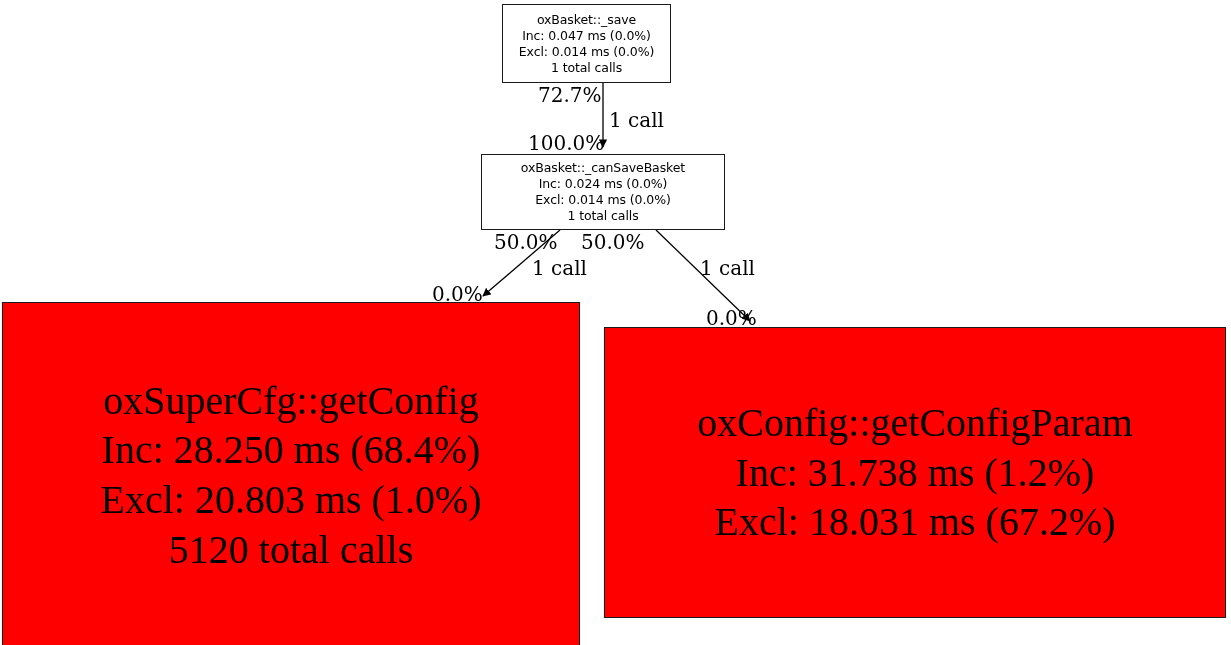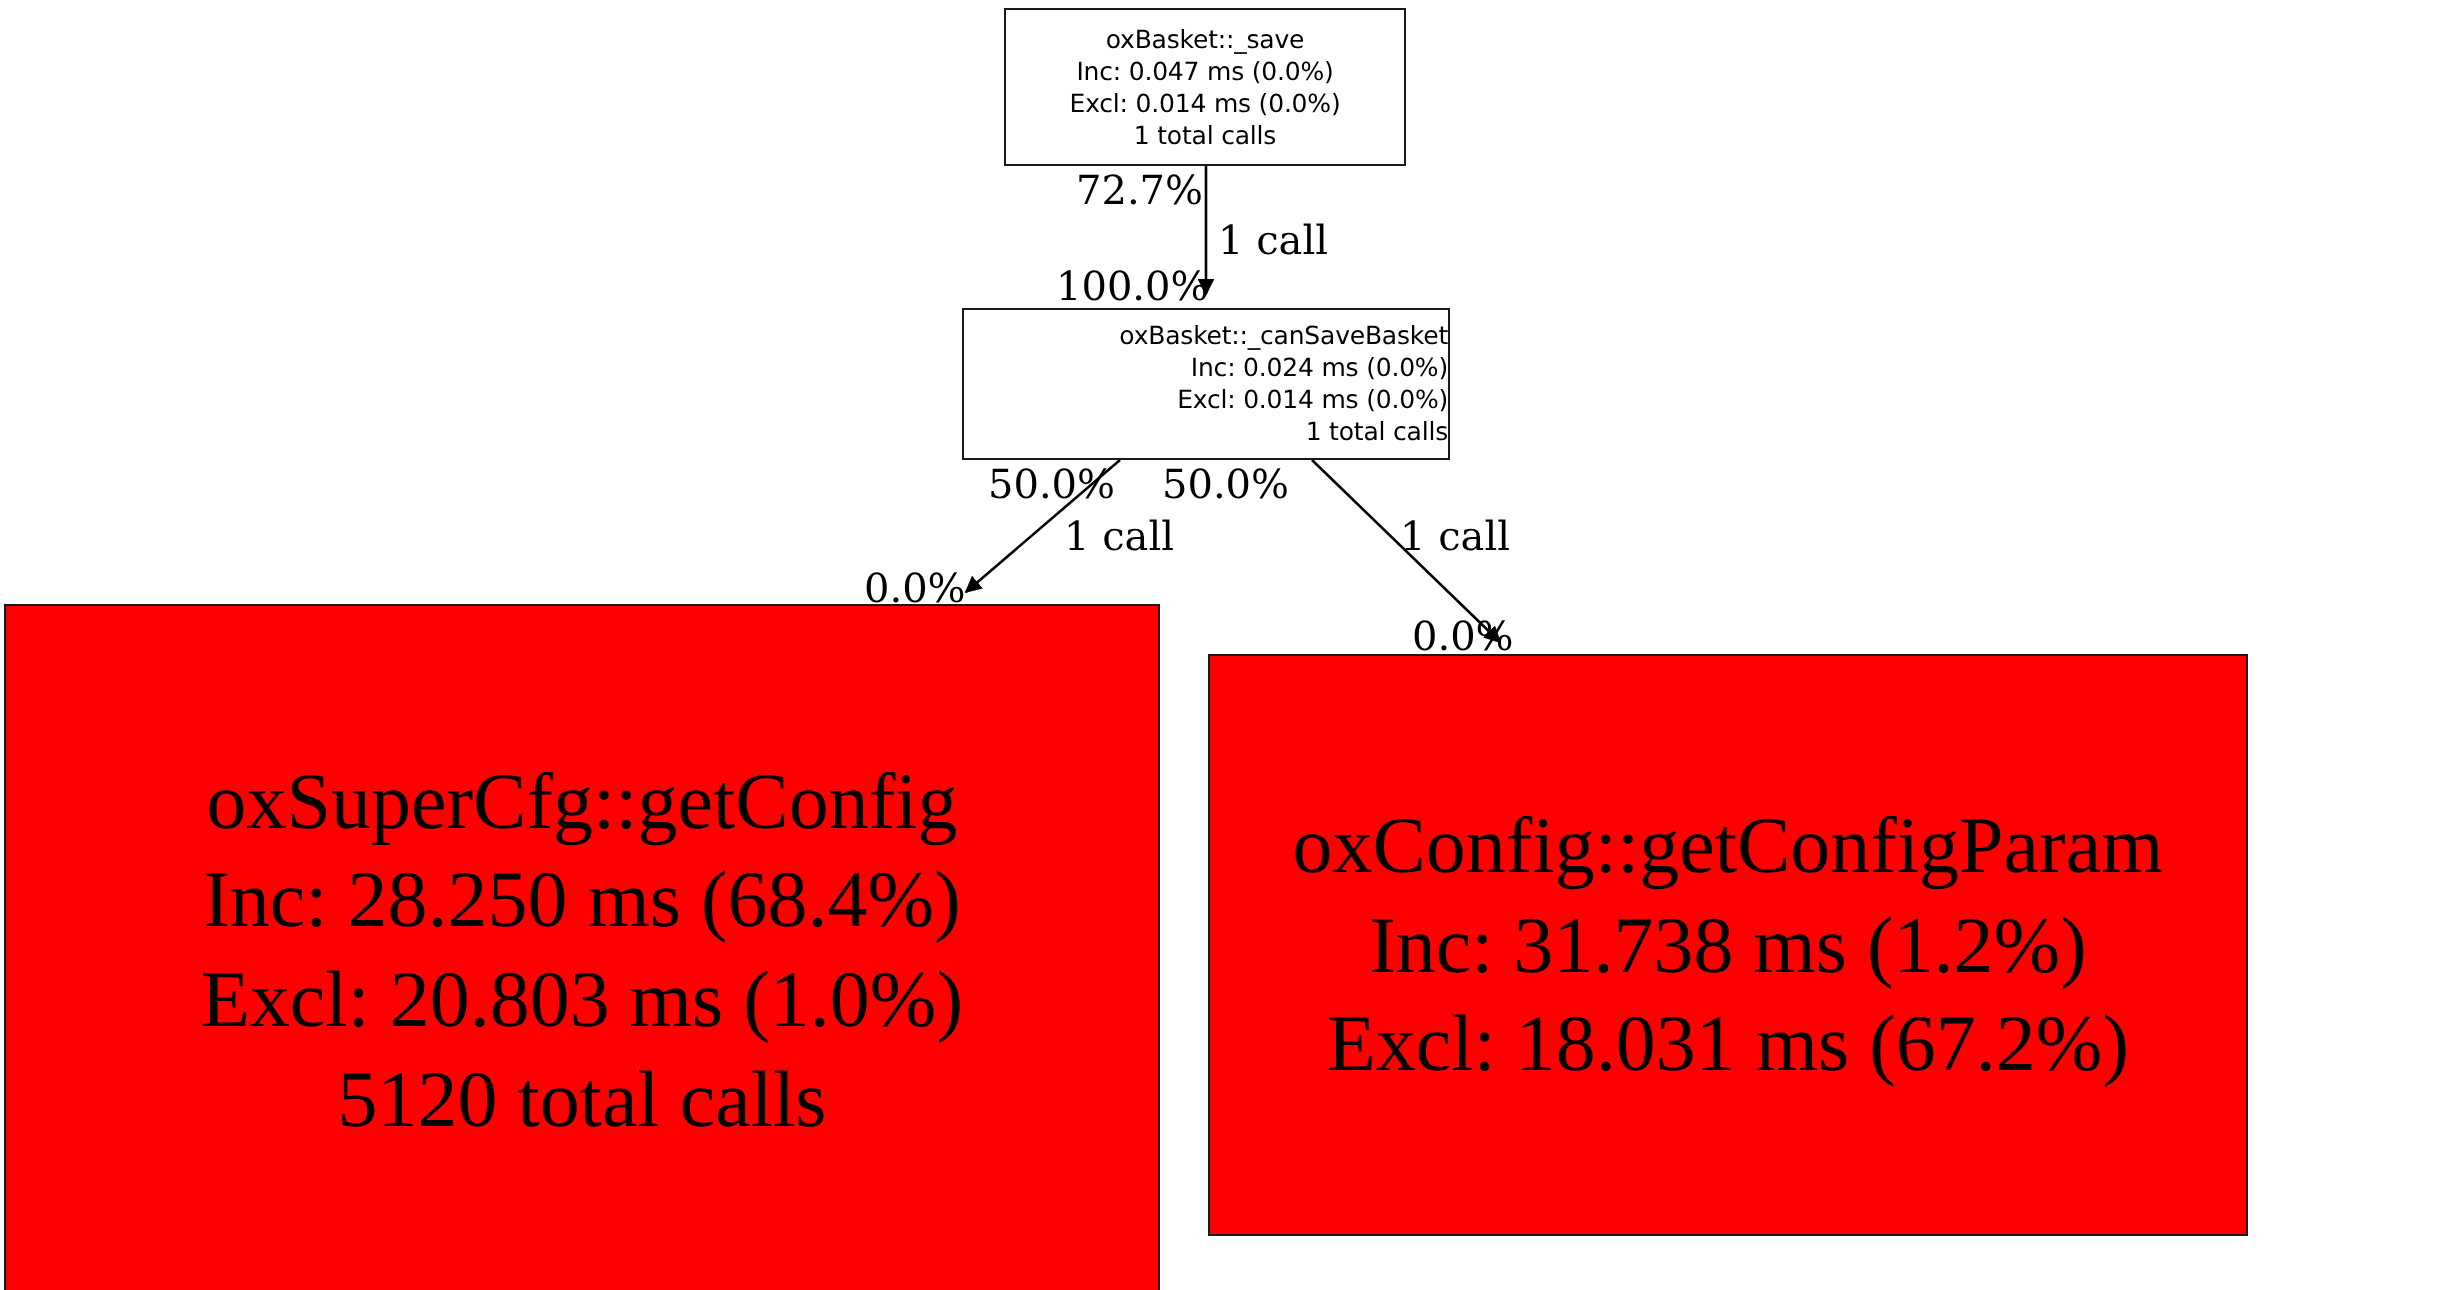--- a/index.html
+++ b/index.html
@@ -98,40 +98,40 @@
   <div class="edge-label" style="left:528px; top:133px;">100.0%</div>
 
   <div class="edge-label" style="left:494px; top:232px;">50.0%</div>
   <div class="edge-label" style="left:532px; top:258px;">1 call</div>
   <div class="edge-label" style="left:432px; top:284px;">0.0%</div>
 
   <div class="edge-label" style="left:581px; top:232px;">50.0%</div>
   <div class="edge-label" style="left:700px; top:258px;">1 call</div>
   <div class="edge-label" style="left:706px; top:308px;">0.0%</div>
 
-  <div class="node small" style="left:502px; top:4px; width:201px; height:79px;">
+  <div class="node small" style="left:502px; top:4px; width:169px; height:79px;">
     <span class="line">oxBasket::_save</span>
     <span class="line">Inc: 0.047 ms (0.0%)</span>
     <span class="line">Excl: 0.014 ms (0.0%)</span>
     <span class="line">1 total calls</span>
   </div>
 
-  <div class="node small" style="left:481px; top:154px; width:244px; height:76px;align-items:flex-end;">
+  <div class="node small" style="left:481px; top:154px; width:244px; height:76px;">
     <span class="line">oxBasket::_canSaveBasket</span>
     <span class="line">Inc: 0.024 ms (0.0%)</span>
     <span class="line">Excl: 0.014 ms (0.0%)</span>
     <span class="line">1 total calls</span>
   </div>
 
   <div class="node hot" style="left:2px; top:302px; width:578px; height:346px; background:#ff0000;">
     <span class="line">oxSuperCfg::getConfig</span>
     <span class="line">Inc: 28.250 ms (68.4%)</span>
     <span class="line">Excl: 20.803 ms (1.0%)</span>
     <span class="line">5120 total calls</span>
   </div>
 
-  <div class="node hot" style="left:604px; top:327px; width:520px; height:291px; background:#ff0000;">
+  <div class="node hot" style="left:604px; top:327px; width:622px; height:291px; background:#ff0000;">
     <span class="line">oxConfig::getConfigParam</span>
     <span class="line">Inc: 31.738 ms (1.2%)</span>
     <span class="line">Excl: 18.031 ms (67.2%)</span>
   </div>
 
 </div>
 
 </body></html>

